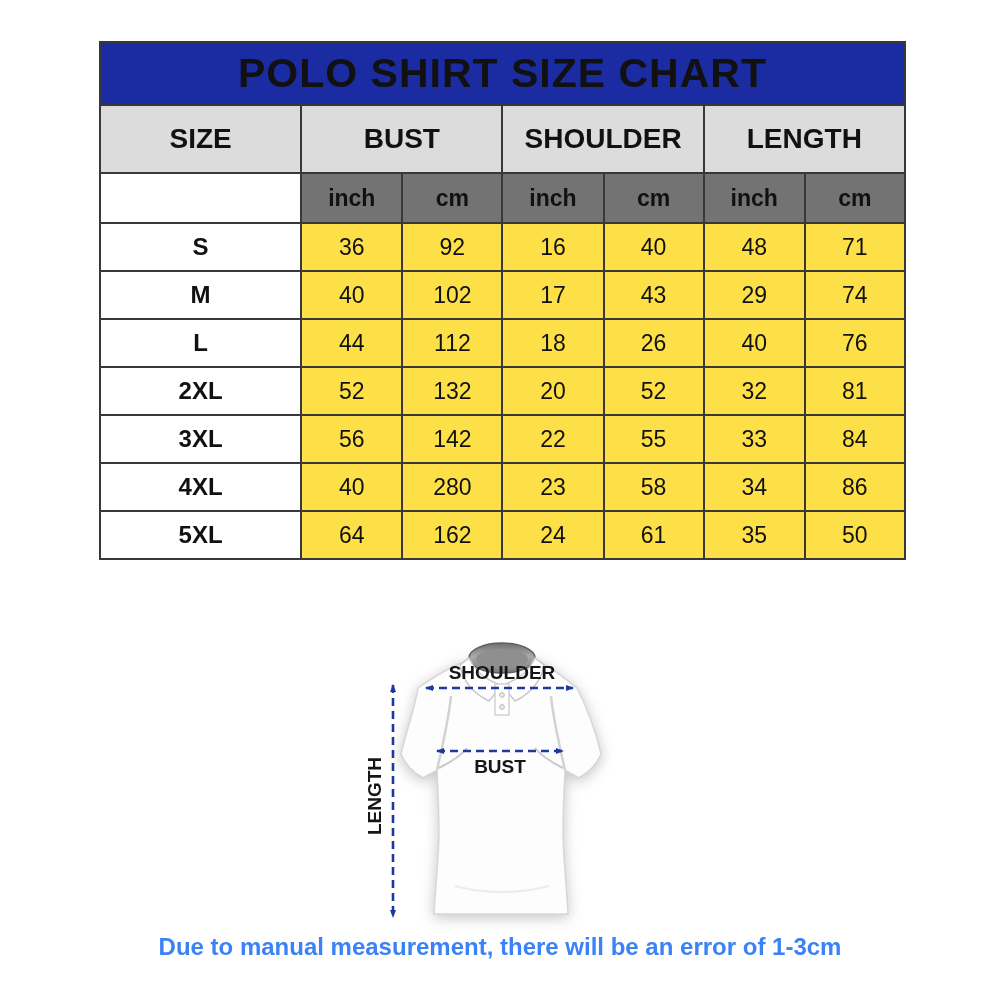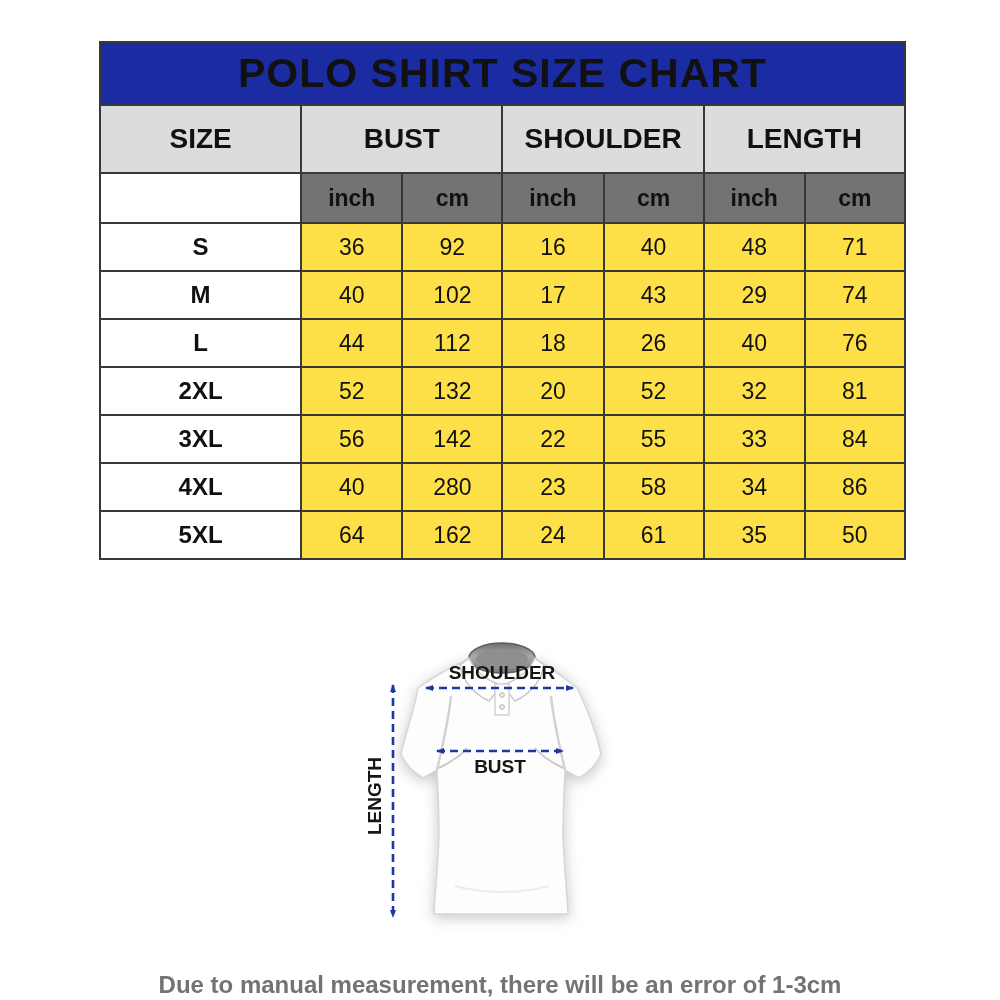--- a/index.html
+++ b/index.html
@@ -71,26 +71,26 @@
   }
   .dash-arrow {
     fill: none;
     stroke-width: 2.6;
     stroke-dasharray: 8 5;
   }
 
   
   .note {
     position: absolute;
-    left: 0; top: 971px;
+    left: 0; top: 933px;
     width: 1000px;
     text-align: center;
     font-size: 24px;
     font-weight: bold;
-    color: #737373;
+    color: #3b82f6;
   }
 </style>
 </head>
 <body>
 
 <div class="canvas">
 
   <div class="table-wrap">
     <table class="size-chart">
       <colgroup>

